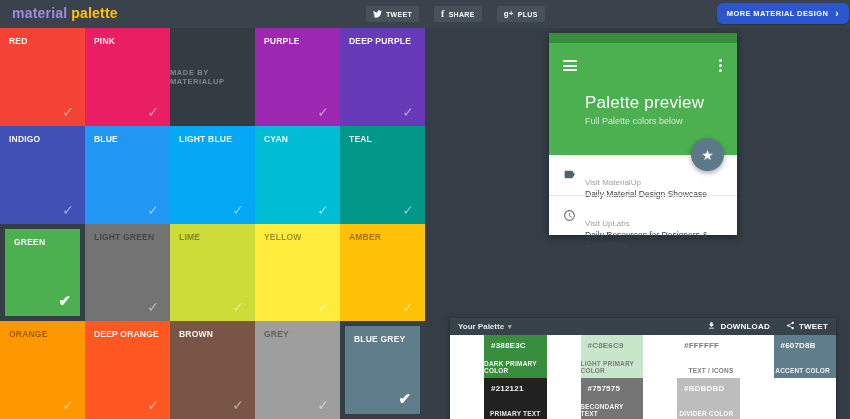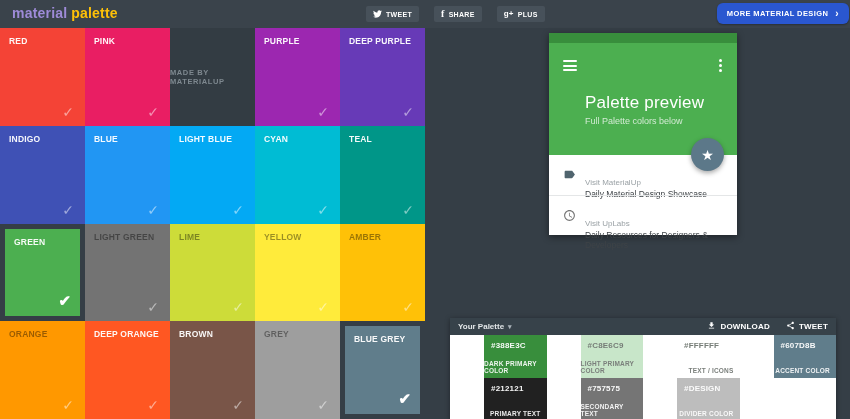--- a/index.html
+++ b/index.html
@@ -262,19 +262,19 @@
         </div>
         <div class="swatch light" style="background: rgb(33, 33, 33);">
           <span class="swatch-hex">#212121</span>
           <span class="swatch-role">PRIMARY TEXT</span>
         </div>
         <div class="swatch light" style="background: rgb(117, 117, 117);">
           <span class="swatch-hex">#757575</span>
           <span class="swatch-role">SECONDARY TEXT</span>
         </div>
         <div class="swatch light" style="background: rgb(189, 189, 189);">
-          <span class="swatch-hex">#DESIGN</span>
+          <span class="swatch-hex">#BDBDBD</span>
           <span class="swatch-role">DIVIDER COLOR</span>
         </div>
       </div>
   </div>
 
 </div>
 
 </body></html>

